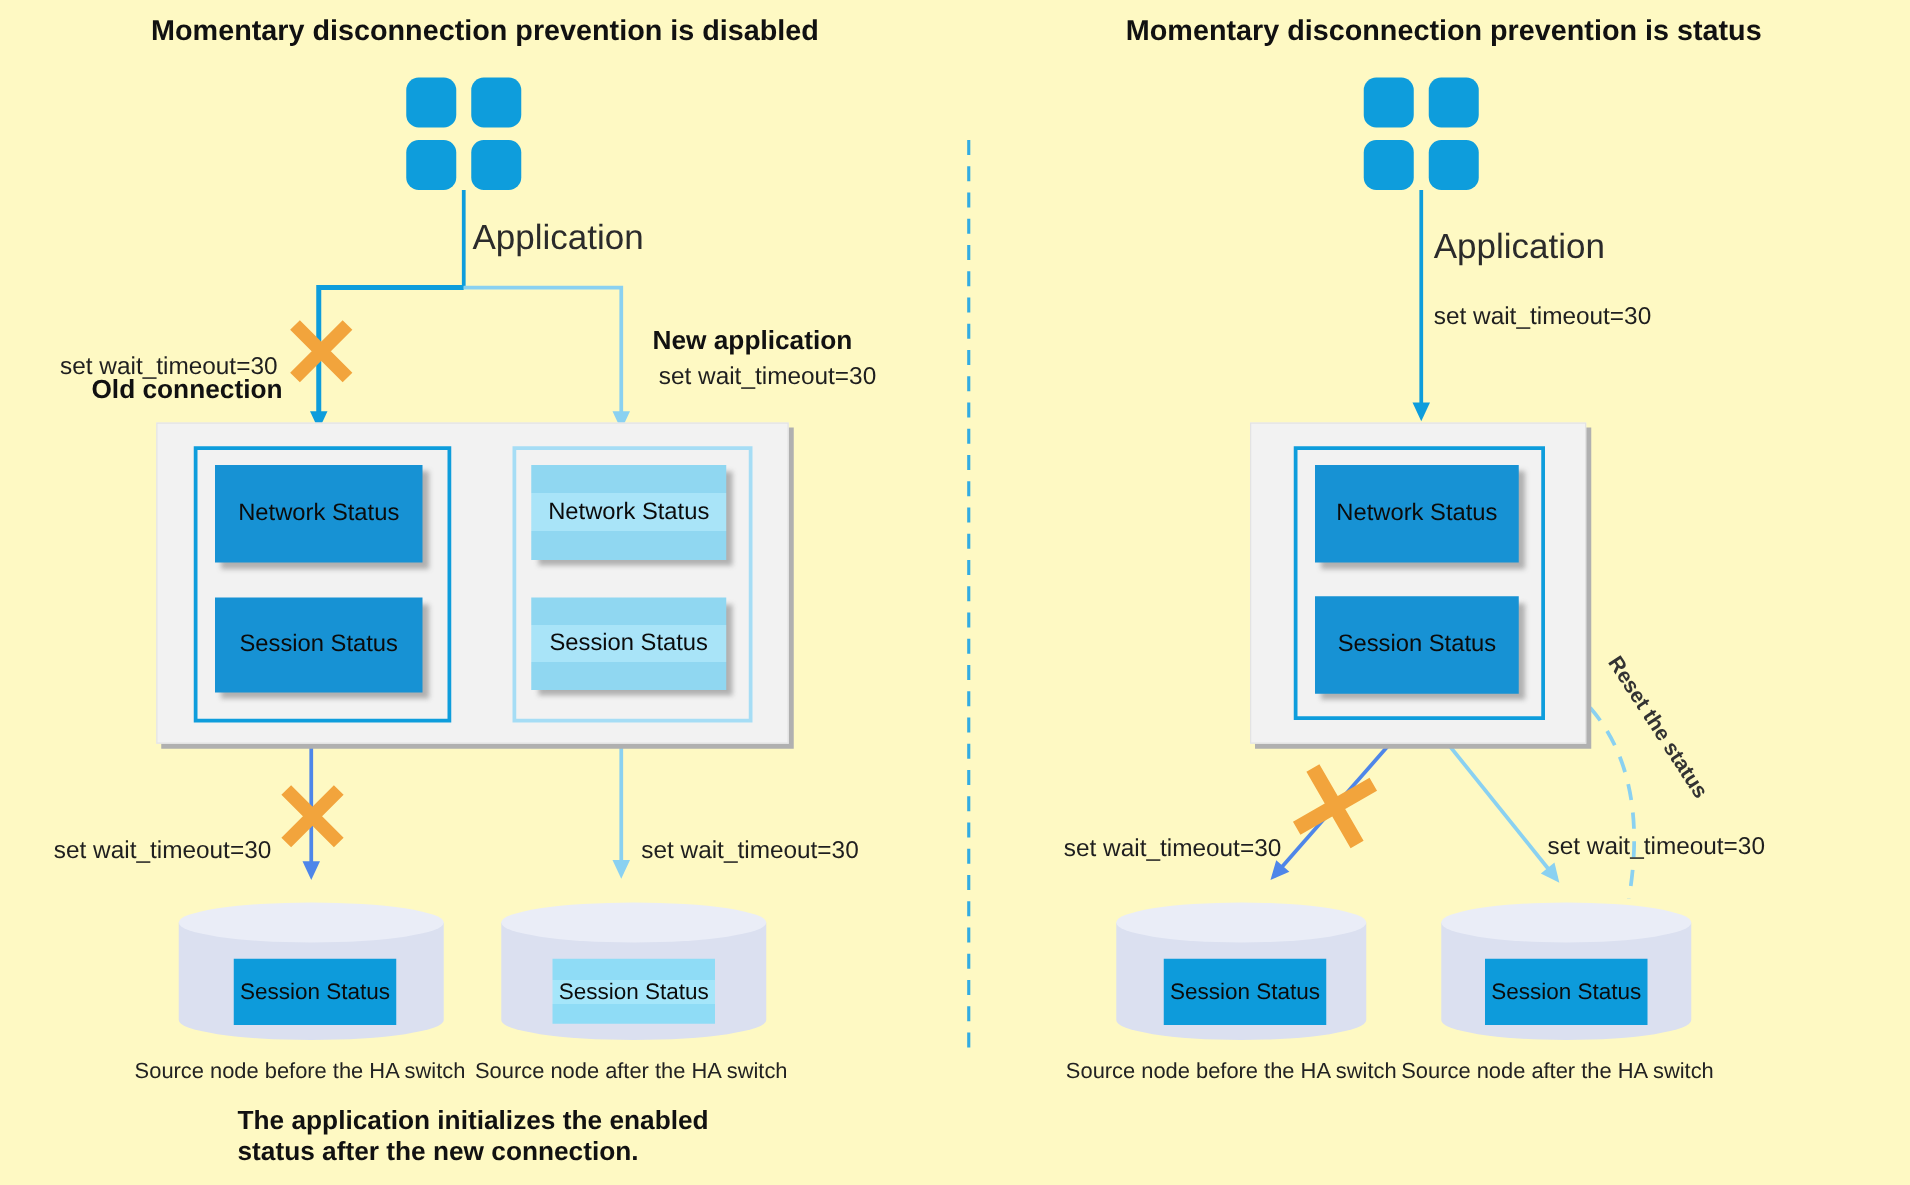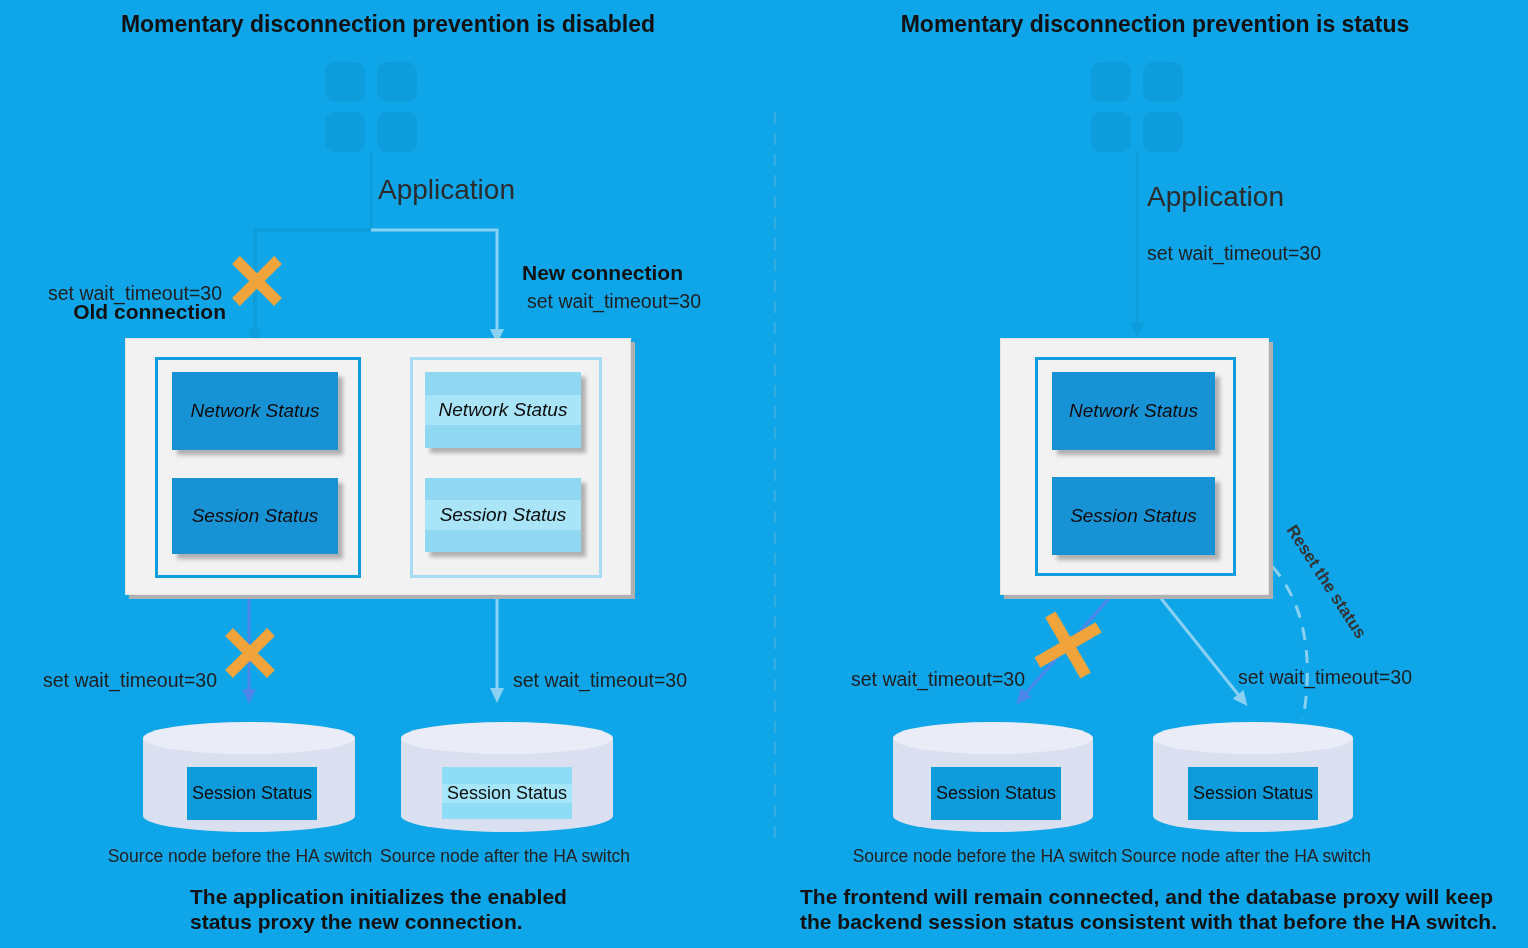--- a/index.html
+++ b/index.html
@@ -5,34 +5,34 @@
   :root{
     --brand-blue:#0e9ddc; --light-blue:#8ad1f1; --light-blue-border:#a6ddf5;
     --block-blue:#1792d4; --block-light:#90d7f1; --band-light:#a9e4f8;
     --db-session-blue:#0d9bdb; --db-session-light:#8fdcf6;
     --medium-blue:#4e86e9; --cross-orange:#f2a43c;
     --cylinder-fill:#dbe0f0; --cylinder-top:#eaedf7;
     --divider-blue:#33ace2; --panel-gray:#f2f2f2; --text-dark:#1c1c1c;
   }
   html,body{margin:0;padding:0;background:#ffffff;}
   .stage{
-    position:relative;width:1528px;height:948px;overflow:hidden;background:#0ea5e9;
+    position:relative;width:1528px;height:948px;overflow:hidden;background:#fef9c3;
     font-family:"Liberation Sans", sans-serif;color:var(--text-dark);
   }
   .shapes{position:absolute;left:0;top:0;width:1528px;height:948px;}
   .abs{position:absolute;white-space:nowrap;}
   .title{font-weight:bold;font-size:23px;transform:translateX(-50%);color:#111;}
   .caption{font-weight:bold;font-size:21px;line-height:25px;color:#111;white-space:nowrap;}
   .graybox{position:absolute;background:var(--panel-gray);border:1px solid #e3e3e3;
     box-shadow:4px 4px 0 #b0b0b0;}
   .innerbox{position:absolute;border:3px solid var(--brand-blue);}
   .innerbox.light{border-color:var(--light-blue-border);}
   .block{position:absolute;display:flex;align-items:center;justify-content:center;
     font-size:19px;color:#0b0b0b;background:var(--block-blue);
-    box-shadow:5px 5px 4px rgba(95,95,95,.45);font-style:italic;}
+    box-shadow:5px 5px 4px rgba(95,95,95,.45);}
   .block.light{background:linear-gradient(180deg,var(--block-light) 0 30%,var(--band-light) 30% 70%,var(--block-light) 70% 100%);}
   .dbblock{position:absolute;display:flex;align-items:center;justify-content:center;
     font-size:18px;color:#0b0b0b;background:var(--db-session-blue);}
   .dbblock.light{background:linear-gradient(180deg,var(--db-session-light) 0 32%,#a5e6fa 32% 70%,var(--db-session-light) 70% 100%);}
   .applabel{font-size:28px;color:#2b2b2b;}
   .cmd{font-size:19.5px;color:#1f1f1f;}
   .connlabel{font-weight:bold;font-size:21px;color:#111;}
   .nodelabel{font-size:17.5px;color:#222;transform:translateX(-50%);}
   .reset{font-size:17px;font-weight:600;color:#333;transform:translate(-50%,-50%) rotate(57deg);}
   .appicon{position:absolute;display:flex;flex-wrap:wrap;width:92px;height:90px;
@@ -117,21 +117,21 @@
   <div class="appicon" style="left:325px;top:62px;">
     <div class="sq"></div>
     <div class="sq"></div>
     <div class="sq"></div>
     <div class="sq"></div>
   </div>
   <div class="abs applabel" style="left:378px;top:174px;">Application</div>
 
   <div class="abs connlabel" style="left:40px;top:256px;width:186px;text-align:right;margin-top:44px;">Old connection</div>
   <div class="abs cmd" style="left:30px;top:282px;width:192px;text-align:right;">set wait_timeout=30</div>
-  <div class="abs connlabel" style="left:522px;top:261px;">New connection</div>
+  <div class="abs connlabel" style="left:522px;top:261px;">New application</div>
   <div class="abs cmd" style="left:527px;top:290px;">set wait_timeout=30</div>
 
   <div class="graybox" style="left:125px;top:338px;width:504px;height:255px;"></div>
   <div class="innerbox" style="left:155px;top:357px;width:200px;height:215px;"></div>
   <div class="innerbox light" style="left:410px;top:357px;width:186px;height:215px;"></div>
 
   <div class="block" style="left:172px;top:372px;width:166px;height:78px;">Network Status</div>
   <div class="block" style="left:172px;top:478px;width:166px;height:76px;">Session Status</div>
   <div class="block light" style="left:425px;top:372px;width:156px;height:76px;">Network Status</div>
   <div class="block light" style="left:425px;top:478px;width:156px;height:74px;">Session Status</div>
@@ -140,21 +140,21 @@
   <div class="abs cmd" style="left:513px;top:669px;">set wait_timeout=30</div>
 
   <div class="dbblock" style="left:187px;top:767px;width:130px;height:53px;">Session Status</div>
   <div class="dbblock light" style="left:442px;top:767px;width:130px;height:52px;">Session Status</div>
 
   <div class="abs nodelabel" style="left:240px;top:846px;">Source node before the HA switch</div>
   <div class="abs nodelabel" style="left:505px;top:846px;">Source node after the HA switch</div>
 
   <div class="abs caption" style="left:190px;top:884px;">
     <div>The application initializes the enabled</div>
-    <div>status proxy the new connection.</div>
+    <div>status after the new connection.</div>
   </div>
 
   <div class="abs title" style="left:1155px;top:11px;">Momentary disconnection prevention is status</div>
 
   <div class="appicon" style="left:1091px;top:62px;">
     <div class="sq"></div>
     <div class="sq"></div>
     <div class="sq"></div>
     <div class="sq"></div>
   </div>
@@ -171,18 +171,14 @@
 
   <div class="abs cmd" style="left:838px;top:668px;width:187px;text-align:right;">set wait_timeout=30</div>
   <div class="abs cmd" style="left:1238px;top:666px;">set wait_timeout=30</div>
 
   <div class="dbblock" style="left:931px;top:767px;width:130px;height:53px;">Session Status</div>
   <div class="dbblock" style="left:1188px;top:767px;width:130px;height:53px;">Session Status</div>
 
   <div class="abs nodelabel" style="left:985px;top:846px;">Source node before the HA switch</div>
   <div class="abs nodelabel" style="left:1246px;top:846px;">Source node after the HA switch</div>
 
-  <div class="abs caption" style="left:800px;top:884px;">
-    <div>The frontend will remain connected, and the database proxy will keep</div>
-    <div>the backend session status consistent with that before the HA switch.</div>
-  </div>
 
 </div>
 
 </body></html>

